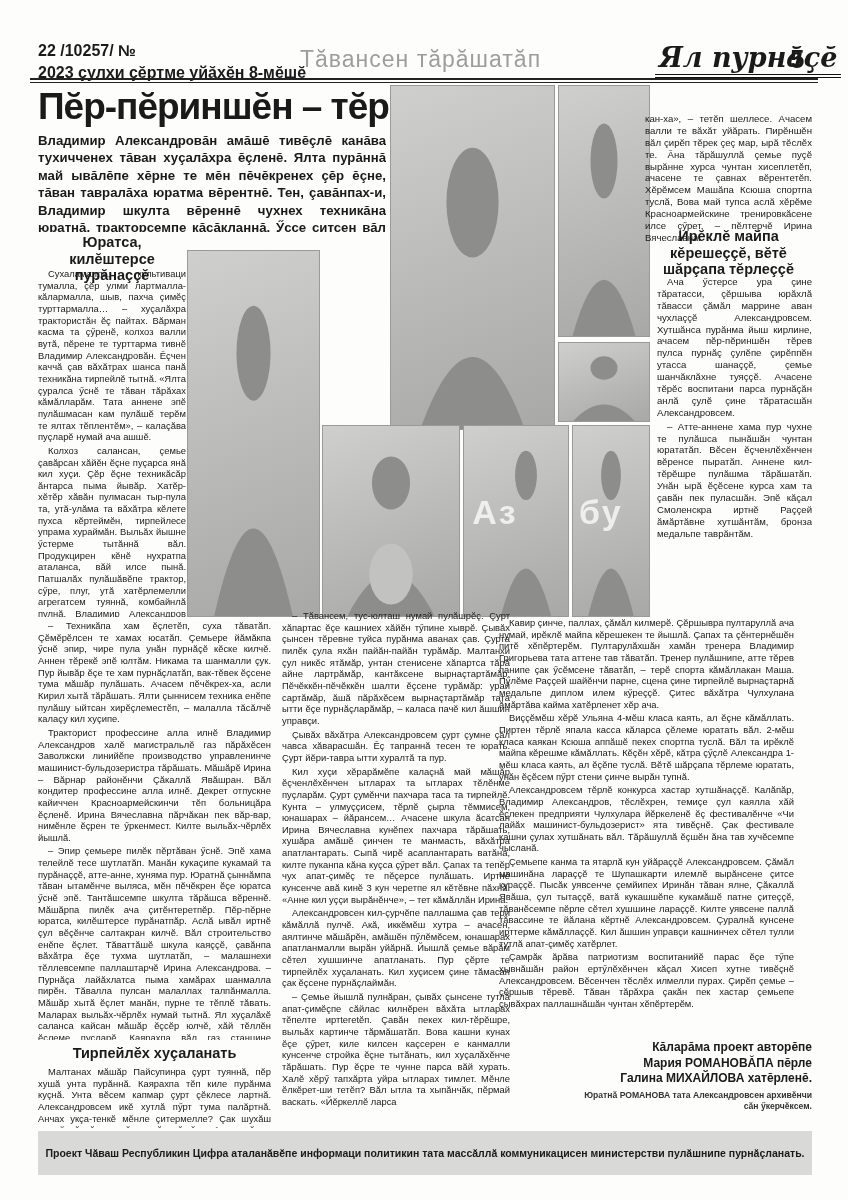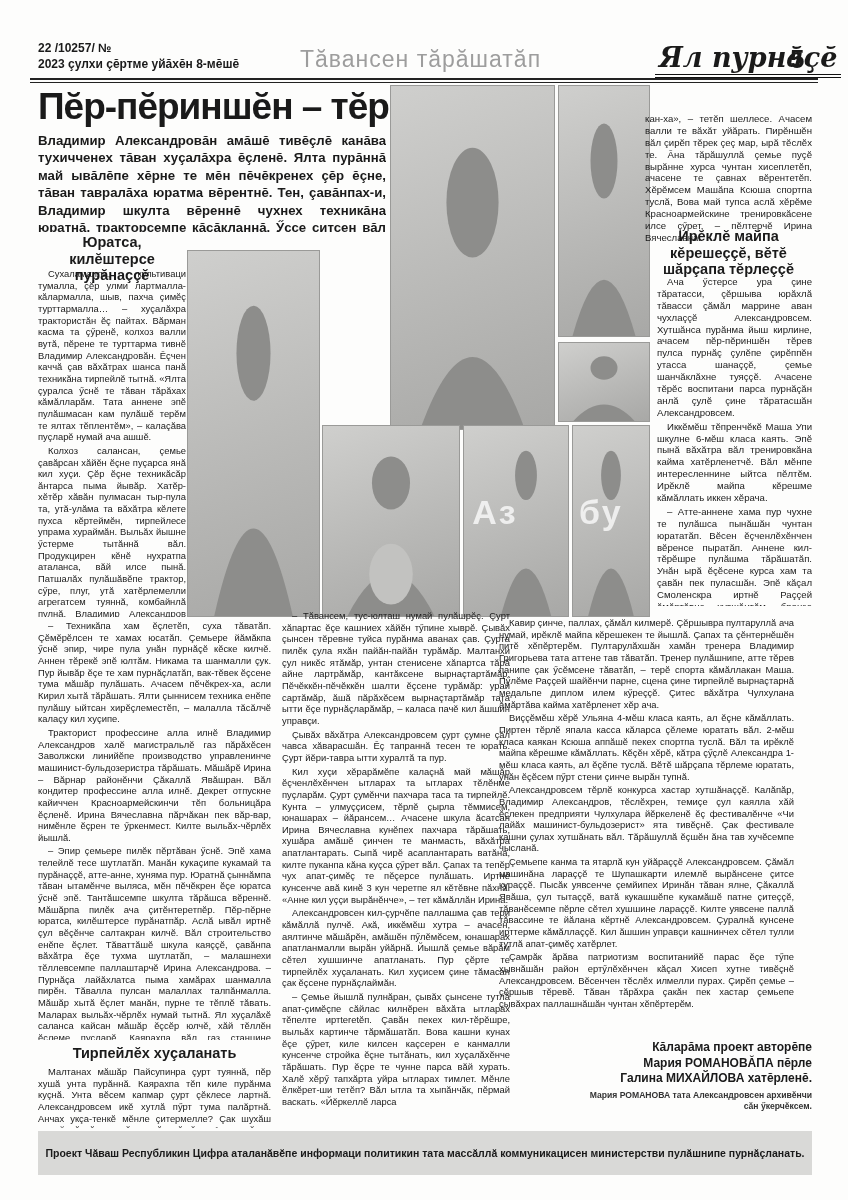--- a/index.html
+++ b/index.html
@@ -1,20 +1,20 @@
 <!DOCTYPE html>
 <html><head>
 <meta charset="utf-8">
 <style>
   html,body{margin:0;padding:0;background:#e8e8e6;}
   #page{position:relative;width:848px;height:1200px;background:#fdfdfc;margin:0 auto;
         font-family:"Liberation Sans","DejaVu Sans",sans-serif;color:#1a1a1a;overflow:hidden;}
   .abs{position:absolute;}
   
-  .issue{font-size:12px;font-weight:bold;line-height:1.35;white-space:nowrap;}
+  .issue{font-size:16px;font-weight:bold;line-height:1.35;white-space:nowrap;}
   .rubric{font-size:23px;color:#9d9d9d;letter-spacing:1px;white-space:nowrap;}
   .masthead{font-family:"DejaVu Serif","Liberation Serif",serif;font-style:italic;font-weight:bold;
             font-size:27px;border-bottom:4px double #111;padding:0 4px 1px 4px;white-space:nowrap;}
   .pagenum{font-size:26px;font-weight:bold;}
   .rule{left:30px;width:788px;border-top:2px solid #222;border-bottom:1px solid #222;height:2px;}
   
   .headline{font-size:37px;font-weight:bold;letter-spacing:-1px;white-space:nowrap;}
   .lead{font-size:13.2px;font-weight:bold;line-height:1.32;text-align:justify;}
   .sechead{font-size:14.5px;font-weight:bold;text-align:center;line-height:1.15;}
   .body{font-size:9.4px;line-height:1.24;text-align:justify;overflow:hidden;}
@@ -117,34 +117,33 @@
     <p>Александровсен кил-çурчĕпе паллашма çав тери кăмăллă пулчĕ. Акă, иккĕмĕш хутра – ачасен, аялтинче мăшăрĕн, амăшĕн пӳлĕмĕсем, юнашарах апатланмалли вырăн уйăрнă. Йышлă çемье вăрăм сĕтел хушшинче апатланать. Пур çĕрте те тирпейлĕх хуçаланать. Кил хуçисем çине тăмасан çак ĕçсене пурнăçлаймăн.</p>
     <p>– Çемье йышлă пулнăран, çывăх çынсене тутлă апат-çимĕçпе сăйлас килнĕрен вăхăта ытларах тĕпелте иртteretĕп. Çавăн пекех кил-тĕрĕшре, выльăх картинче тăрмăшатăп. Вова кашни кунах ĕçе çӳрет, киле килсен каçсерен е канмалли кунсенче стройка ĕçне тытăнать, кил хуçалăхĕнче тăрăшать. Пур ĕçре те чунне парса вăй хурать. Халĕ хĕрӳ тапхăрта уйра ытларах тимлет. Мĕнле ĕлкĕрет-ши тетĕп? Вăл ытла та хыпăнчăк, пĕрмай васкать. «Йĕркеллĕ ларса</p>
   </div>
 
   <div class="abs body" style="left:645px;top:85px;width:167px;height:138px;font-size:9.6px;margin-top:28px;">
     <p style="text-indent:0;">кан-ха», – тетĕп шеллесе. Ачасем валли те вăхăт уйăрать. Пирĕншĕн вăл çирĕп тĕрек çеç мар, ырă тĕслĕх те. Ăна тăрăшуллă çемье пуçĕ вырăнне хурса чунтан хисеплетĕп, ачасене те çавнах вĕрентетĕп. Хĕрĕмсем Машăпа Ксюша спортпа туслă, Вова май тупса аслă хĕрĕме Красноармейскине тренировкăсене илсе çӳрет, – пĕлтерчĕ Ирина Вячеславна.</p>
   </div>
   <div class="abs sechead" style="left:645px;top:228px;width:167px;">Ирĕклĕ майпа кĕрешеççĕ, вĕтĕ шăрçапа тĕрлеççĕ</div>
   <div class="abs body" style="left:657px;top:276px;width:155px;height:330px;font-size:9.6px;">
     <p>Ача ӳстерсе ура çине тăратасси, çĕршыва юрăхлă тăвасси çăмăл маррине аван чухлаççĕ Александровсем. Хутшăнса пурăнма йыш кирлине, ачасем пĕр-пĕриншĕн тĕрев пулса пурнăç çулĕпе çирĕппĕн утасса шанаççĕ, çемье шанчăклăхне туяççĕ. Ачасене тĕрĕс воспитани парса пурнăçăн анлă çулĕ çине тăратасшăн Александровсем.</p>
-    <p>Иккĕмĕш тĕпренчĕкĕ Маша Упи шкулне 6-мĕш класа каять. Эпĕ пынă вăхăтра вăл тренировкăна кайма хатĕрленетчĕ. Вăл мĕнпе интересленнине ыйтса пĕлтĕм. Ирĕклĕ майпа кĕрешме кăмăллать иккен хĕрача.</p>
     <p>– Атте-аннене хама пур чухне те пулăшса пынăшăн чунтан юрататăп. Вĕсен ĕçченлĕхĕнчен вĕренсе пыратăп. Аннене кил-тĕрĕшре пулăшма тăрăшатăп. Унăн ырă ĕçĕсене курса хам та çавăн пек пуласшăн. Эпĕ кăçал Смоленскра иртнĕ Раççей ăмăртăвне хутшăнтăм, бронза медальпе таврăнтăм.</p>
   </div>
   <div class="abs body" style="left:499px;top:617px;width:295px;height:420px;">
     <p>Кавир çинче, паллах, çăмăл килмерĕ. Çĕршывра пултаруллă ача нумай, ирĕклĕ майпа кĕрешекен те йышлă. Çапах та çĕнтернĕшĕн питĕ хĕпĕртерĕм. Пултарулăхшăн хамăн тренера Владимир Григорьева тата аттене тав тăватăп. Тренер пулăшнипе, атте тĕрев панипе çак ӳсĕмсене тăватăп, – терĕ спорта кăмăллакан Маша. Пӳлĕме Раççей шайĕнчи парне, сцена çине тирпейлĕ вырнаçтарнă медальпе диплом илем кӳреççĕ. Çитес вăхăтра Чулхулана ăмăртăва кайма хатĕрленет хĕр ача.</p>
     <p>Виççĕмĕш хĕрĕ Ульяна 4-мĕш класа каять, ал ĕçне кăмăллать. Пиртен тĕрлĕ япала касса кăларса çĕлеме юратать вăл. 2-мĕш класа каякан Ксюша аппăшĕ пекех спортпа туслă. Вăл та ирĕклĕ майпа кĕрешме кăмăллать. Кĕçĕн хĕрĕ, кăтра çӳçлĕ Александра 1-мĕш класа каять, ал ĕçĕпе туслă. Вĕтĕ шăрçапа тĕрлеме юратать, унăн ĕçĕсем пӳрт стени çинче вырăн тупнă.</p>
     <p>Александровсем тĕрлĕ конкурса хастар хутшăнаççĕ. Калăпăр, Владимир Александров, тĕслĕхрен, темиçе çул каялла хăй ĕçлекен предприяти Чулхулара йĕркеленĕ ĕç фестивалĕнче «Чи лайăх машинист-бульдозерист» ята тивĕçнĕ. Çак фестивале кашни çулах хутшăнать вăл. Тăрăшуллă ĕçшĕн ăна тав хучĕсемпе чысланă.</p>
     <p>Çемьепе канма та ятарлă кун уйăраççĕ Александровсем. Çăмăл машинăна лараççĕ те Шупашкарти илемлĕ вырăнсене çитсе кураççĕ. Пысăк уявсенче çемйипех Иринăн тăван ялне, Çăкаллă Явăша, çул тытаççĕ, ватă кукашшĕпе кукамăшĕ патне çитеççĕ, тăванĕсемпе пĕрле сĕтел хушшине лараççĕ. Килте уявсене паллă тăвассине те йăлана кĕртнĕ Александровсем. Çуралнă кунсене ирттерме кăмăллаççĕ. Кил ăшшин управçи кашнинчех сĕтел тулли тутлă апат-çимĕç хатĕрлет.</p>
     <p>Çамрăк ăрăва патриотизм воспитанийĕ парас ĕçе тӳпе хывнăшăн район ертӳлĕхĕнчен кăçал Хисеп хутне тивĕçнĕ Александровсем. Вĕсенчен тĕслĕх илмелли пурах. Çирĕп çемье – çĕршыв тĕревĕ. Тăван тăрăхра çакăн пек хастар çемьепе çывăхрах паллашнăшăн чунтан хĕпĕртерĕм.</p>
   </div>
 
   <div class="abs credits" style="left:555px;top:1040px;width:257px;">
     <div class="c-bold">Кăларăма проект авторĕпе</div>
     <div class="c-bold">Мария РОМАНОВĂПА пĕрле</div>
     <div class="c-bold">Галина МИХАЙЛОВА хатĕрленĕ.</div>
-    <div class="c-small">Мария РОМАНОВА тата Александровсен архивĕнчи</div>
+    <div class="c-small">Юратнă РОМАНОВА тата Александровсен архивĕнчи</div>
     <div class="c-small" style="margin-top:0;">сăн ӳкерчĕксем.</div>
   </div>
 
   <div class="abs footerbar" style="left:38px;top:1131px;width:774px;">Проект Чăваш Республикин Цифра аталанăвĕпе информаци политикин тата массăллă коммуникацисен министерстви пулăшнипе пурнăçланать.</div>
 
 </div>
 
 </body></html>

